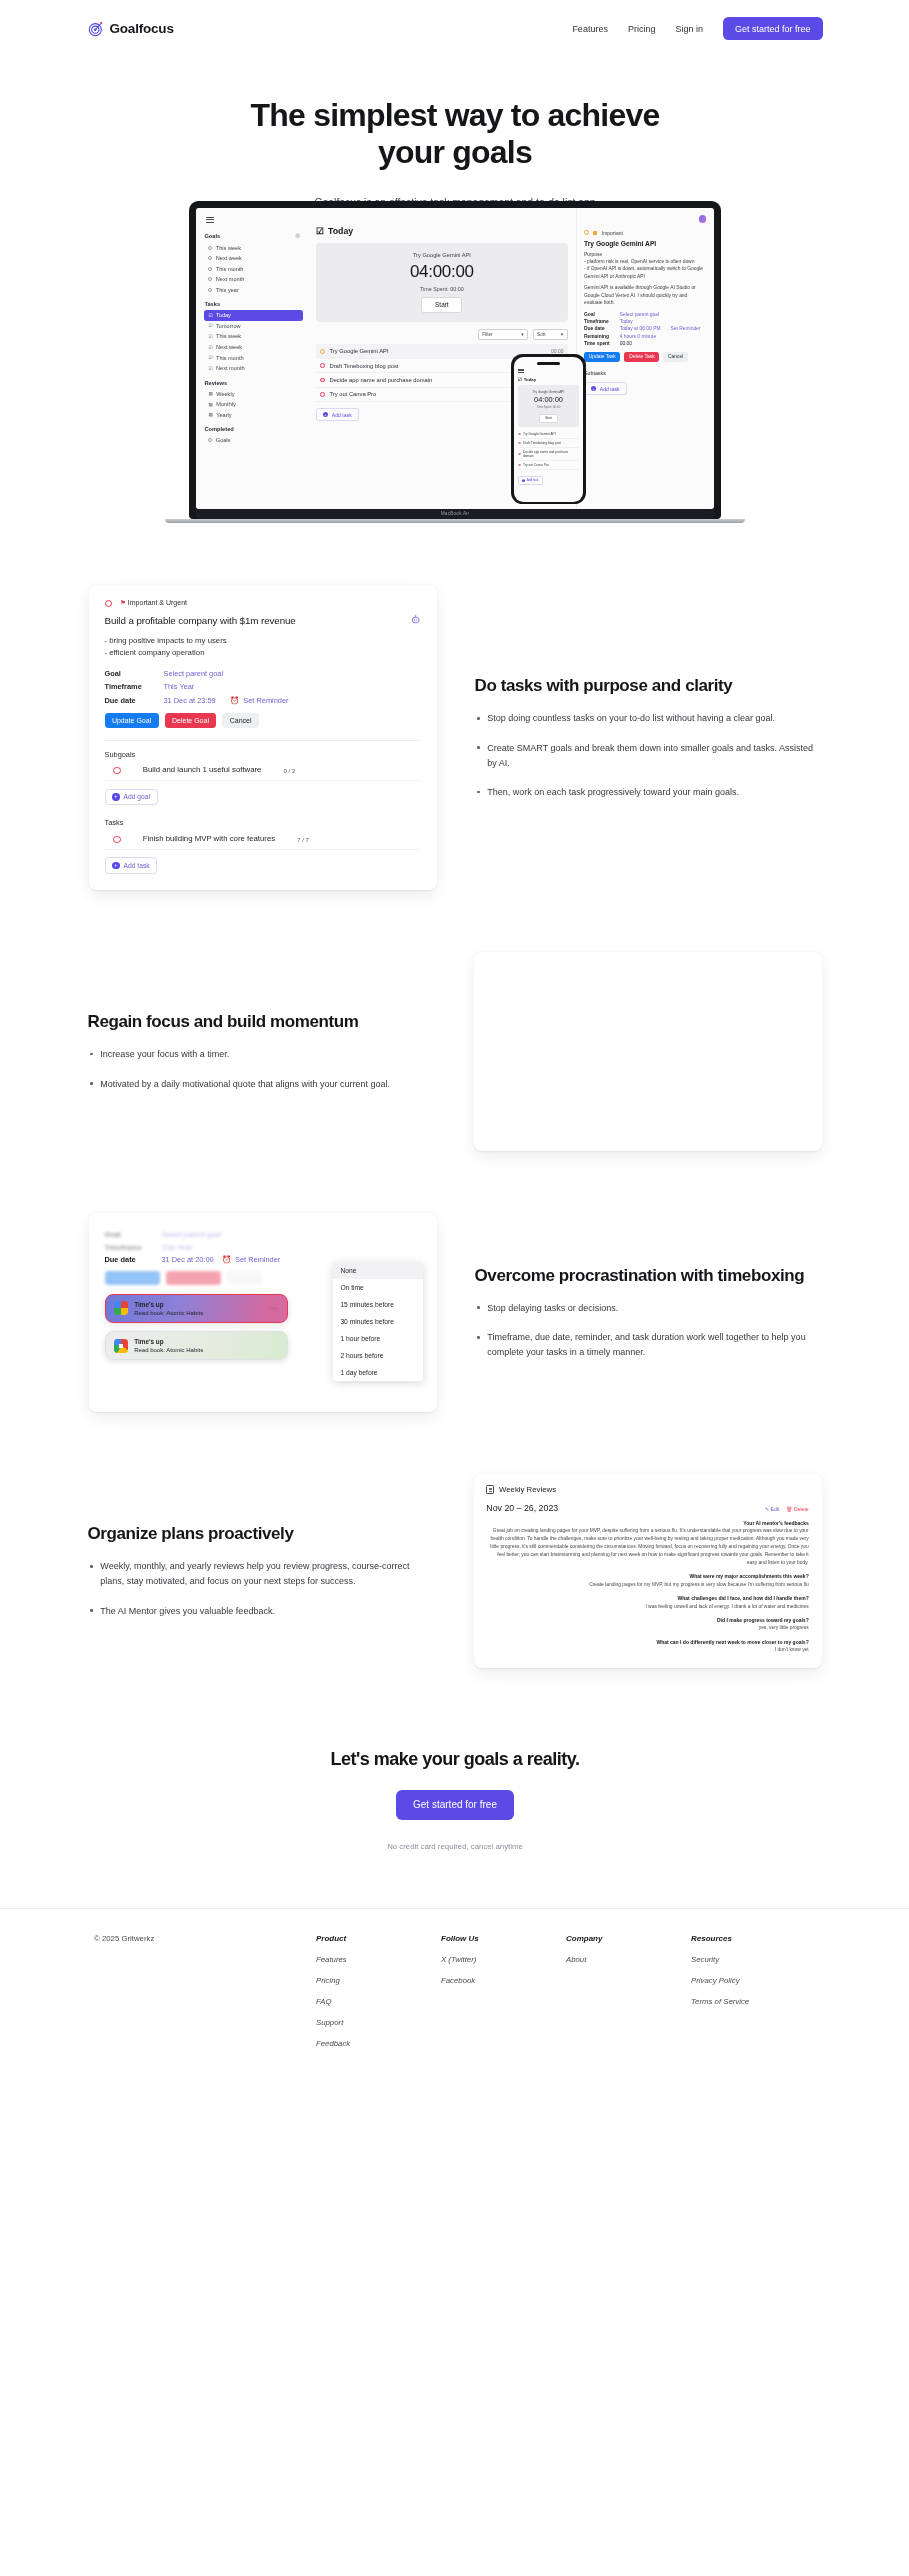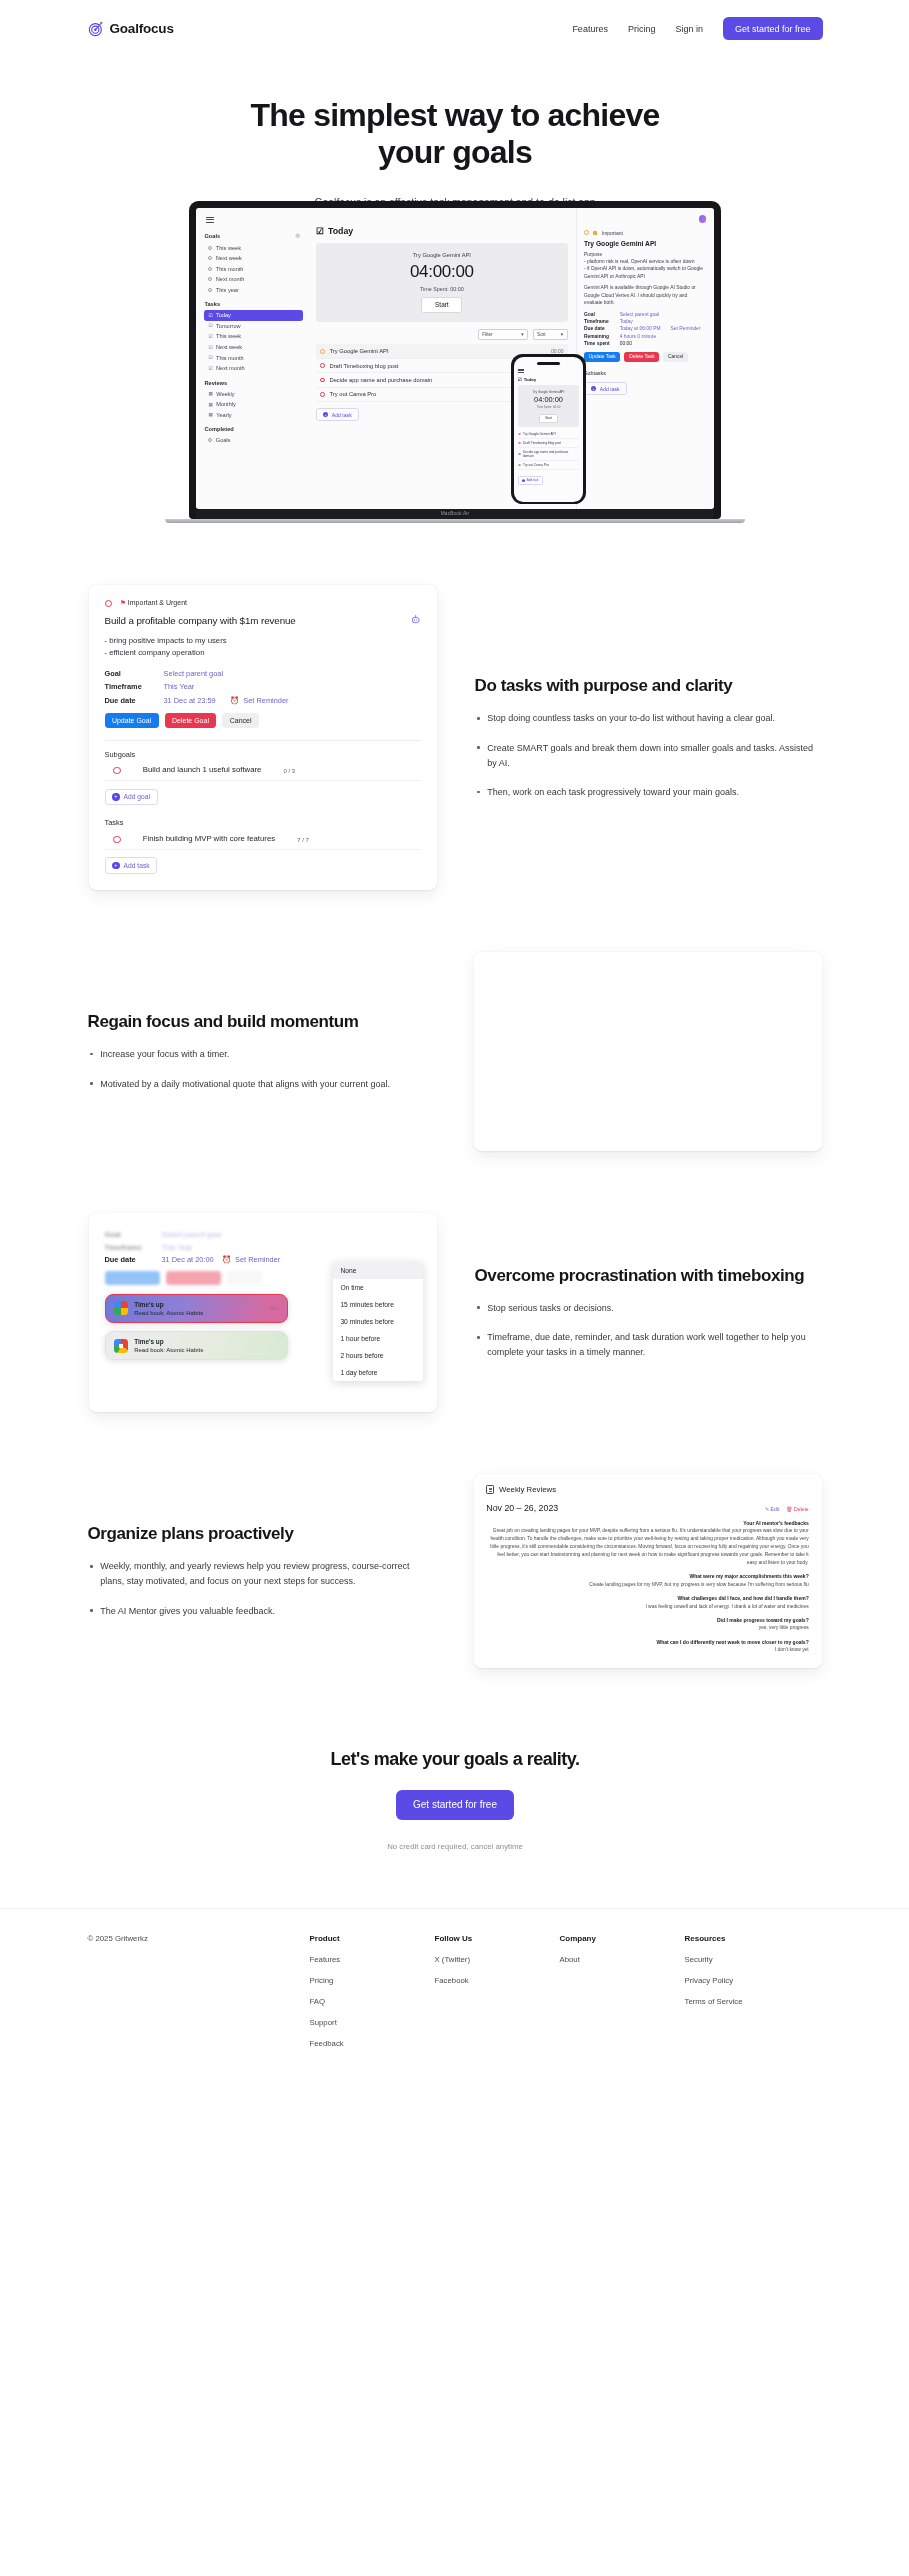--- a/index.html
+++ b/index.html
@@ -223,23 +223,23 @@
   .wr-a{font-size:4.9px;line-height:1.62;color:#45474e;margin-top:1.3px;}
 
   
   .final{margin-top:81px;text-align:center;}
   .final h2{font-size:18px;font-weight:700;letter-spacing:-0.5px;color:#15161a;}
   .final .cta-wrap{margin-top:20px;}
 
   
   .foot-sep{height:0.7px;background:#eceef0;margin-top:57px;}
   footer{padding:25.6px 0 40px;}
-  .foot-grid{display:flex;width:735px;margin:0 auto;}
+  .foot-grid{display:flex;width:735px;margin:0 auto;justify-content:center;}
   .copy{font-size:7.8px;color:#4a4c53;width:222px;flex:0 0 auto;}
-  .fcol{width:125px;flex:0 0 auto;}
+  .fcol{width:125px;flex:0 0 auto;font-style:italic;}
   .fcol h4{font-size:8px;font-weight:700;color:#17181c;margin-bottom:12px;}
   .fcol a{display:block;font-size:7.8px;color:#4a4c53;text-decoration:none;margin-bottom:12px;}
 </style>
 </head>
 <body>
 
 <div class="wrap">
 
   <header>
     <div class="hdr-row">
@@ -612,21 +612,21 @@
           <li>Motivated by a daily motivational quote that aligns with your current goal.</li>
         </ul>
       </div>
       <div class="f-media blank"></div>
     </section>
 
     <section class="feature rev">
       <div class="f-text">
         <h2>Overcome procrastination with timeboxing</h2>
         <ul>
-          <li>Stop serious tasks or decisions.</li>
+          <li>Stop delaying tasks or decisions.</li>
           <li>Timeframe, due date, reminder, and task duration work well together to help you complete your tasks in a timely manner.</li>
         </ul>
       </div>
       <div class="f-media">
         <div class="remcard">
           <div class="rc-ghost">
             <div class="rc-row">
                 <span class="k">Goal</span>
                 <span class="v">Select parent goal</span>
               </div>

